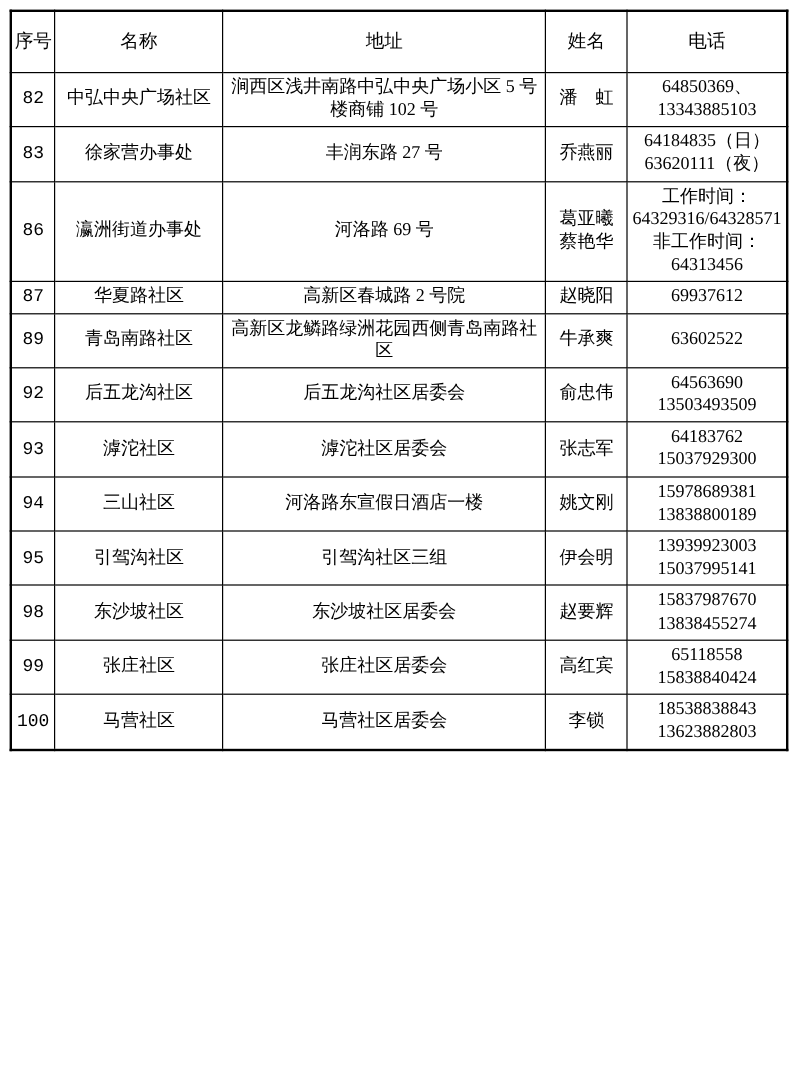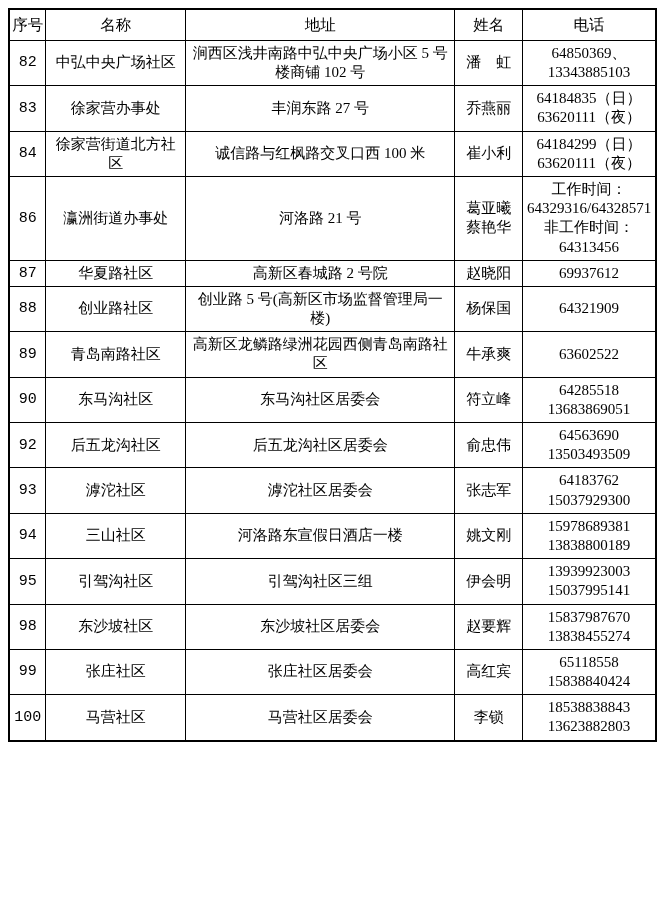--- a/index.html
+++ b/index.html
@@ -34,21 +34,21 @@
     font-size: 15px;
     font-weight: normal;
     line-height: 1.28;
     color: #000000;
     padding: 3px 3px;
     white-space: pre-line;
     word-break: break-word;
     overflow-wrap: break-word;
   }
   thead th {
-    padding: 5px 2px;
+    padding: 15px 2px;
     font-size: 15.5px;
     margin-top: 11px;
   }
   td.phone-cell {
     word-break: break-all;
   }
   td.no-cell {
     font-family: Liberation Mono, monospace;
   }
 </style>
@@ -85,74 +85,51 @@
 
   <tr>
     <td class="no-cell">83</td>
     <td class="name-cell">徐家营办事处</td>
     <td class="address-cell">丰润东路 27 号</td>
     <td class="contact-cell">乔燕丽</td>
     <td class="phone-cell">64184835（日）
 63620111（夜）</td>
   </tr>
 
-  <tr>
-    <td class="no-cell">84</td>
-    <td class="name-cell">徐家营街道北方社区</td>
-    <td class="address-cell">诚信路与红枫路交叉口西 100 米</td>
-    <td class="contact-cell">崔小利</td>
-    <td class="phone-cell">64184299（日）
-63620111（夜）</td>
-  </tr>
 
 
   <tr>
     <td class="no-cell">86</td>
     <td class="name-cell">瀛洲街道办事处</td>
-    <td class="address-cell">河洛路 21 号</td>
+    <td class="address-cell">河洛路 69 号</td>
     <td class="contact-cell">葛亚曦
 蔡艳华</td>
     <td class="phone-cell">工作时间：
 64329316/64328571
 非工作时间：
 64313456</td>
   </tr>
 
   <tr>
     <td class="no-cell">87</td>
     <td class="name-cell">华夏路社区</td>
     <td class="address-cell">高新区春城路 2 号院</td>
     <td class="contact-cell">赵晓阳</td>
     <td class="phone-cell">69937612</td>
   </tr>
 
-  <tr>
-    <td class="no-cell">88</td>
-    <td class="name-cell">创业路社区</td>
-    <td class="address-cell">创业路 5 号(高新区市场监督管理局一楼)</td>
-    <td class="contact-cell">杨保国</td>
-    <td class="phone-cell">64321909</td>
-  </tr>
 
   <tr>
     <td class="no-cell">89</td>
     <td class="name-cell">青岛南路社区</td>
     <td class="address-cell">高新区龙鳞路绿洲花园西侧青岛南路社区</td>
     <td class="contact-cell">牛承爽</td>
     <td class="phone-cell">63602522</td>
   </tr>
 
-  <tr>
-    <td class="no-cell">90</td>
-    <td class="name-cell">东马沟社区</td>
-    <td class="address-cell">东马沟社区居委会</td>
-    <td class="contact-cell">符立峰</td>
-    <td class="phone-cell">64285518
-13683869051</td>
-  </tr>
 
 
   <tr>
     <td class="no-cell">92</td>
     <td class="name-cell">后五龙沟社区</td>
     <td class="address-cell">后五龙沟社区居委会</td>
     <td class="contact-cell">俞忠伟</td>
     <td class="phone-cell">64563690
 13503493509</td>
   </tr>

